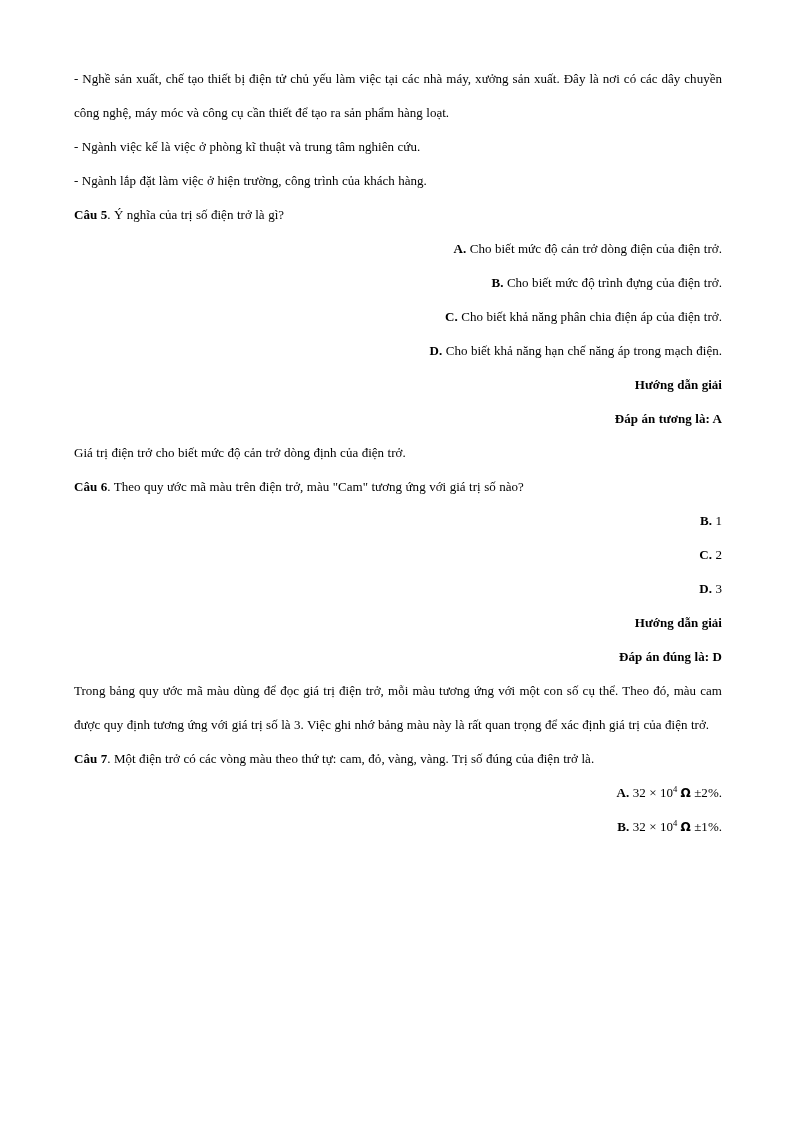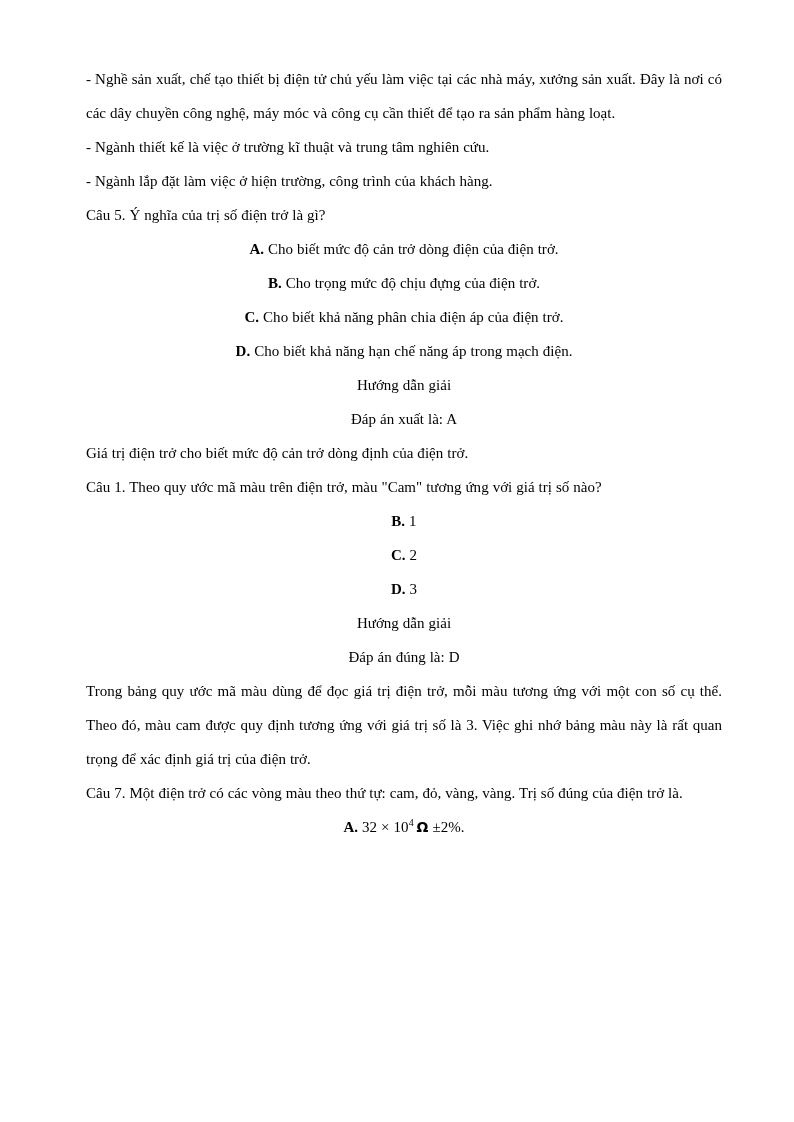--- a/index.html
+++ b/index.html
@@ -19,33 +19,33 @@
     width: 794px;
     height: 1122px;
     background: #ffffff;
     box-sizing: border-box;
     padding: 62px 72px 0 74px;
   }
   .doc-body {
     width: 648px;
   }
   p.para {
-    margin: 0 0 0 12px;
-    font-size: 15px;
+    margin: 0 0 0 0;
+    font-size: 13px;
     line-height: 34px;
     text-align: justify;
     text-justify: inter-word;
     letter-spacing: 0.02px;
     word-spacing: 0.2px;
   }
   p.para.nojust {
-    text-align: center;
+    text-align: right;
   }
   b, .b {
-    font-weight: normal;
+    font-weight: bold;
   }
   .opt-letter {
     font-weight: bold;
   }
   sup {
     font-size: 0.66em;
     vertical-align: super;
     line-height: 0;
   }
   .ohm {
@@ -62,50 +62,50 @@
   }
 </style>
 </head>
 <body>
 
 <div class="page">
   <div class="doc-body">
 
     <p class="para">- Nghề sản xuất, chế tạo thiết bị điện tử chủ yếu làm việc tại các nhà máy, xưởng sản xuất. Đây là nơi có các dây chuyền công nghệ, máy móc và công cụ cần thiết để tạo ra sản phẩm hàng loạt.</p>
 
-    <p class="para">- Ngành thiết kế là việc ở trường kĩ thuật và trung tâm nghiên cứu.</p>
+    <p class="para">- Ngành việc kế là việc ở phòng kĩ thuật và trung tâm nghiên cứu.</p>
 
     <p class="para">- Ngành lắp đặt làm việc ở hiện trường, công trình của khách hàng.</p>
 
 
     <p class="para">
       <span class="b">Câu 5</span><span>. Ý nghĩa của trị số điện trở là gì?</span>
     </p>
 
     <p class="para nojust">
       <span class="opt-letter">A.</span><span> Cho biết mức độ cản trở dòng điện của điện trở.</span>
     </p>
     <p class="para nojust">
-      <span class="opt-letter">B.</span><span> Cho trọng mức độ chịu đựng của điện trở.</span>
+      <span class="opt-letter">B.</span><span> Cho biết mức độ trình đựng của điện trở.</span>
     </p>
     <p class="para nojust">
       <span class="opt-letter">C.</span><span> Cho biết khả năng phân chia điện áp của điện trở.</span>
     </p>
     <p class="para nojust">
       <span class="opt-letter">D.</span><span> Cho biết khả năng hạn chế năng áp trong mạch điện.</span>
     </p>
 
     <p class="para nojust b">Hướng dẫn giải</p>
 
-    <p class="para nojust b">Đáp án xuất là: A</p>
+    <p class="para nojust b">Đáp án tương là: A</p>
 
     <p class="para">Giá trị điện trở cho biết mức độ cản trở dòng định của điện trở.</p>
 
     <p class="para">
-      <span class="b">Câu 1</span><span>. Theo quy ước mã màu trên điện trở, màu "Cam" tương ứng với giá trị số nào?</span>
+      <span class="b">Câu 6</span><span>. Theo quy ước mã màu trên điện trở, màu "Cam" tương ứng với giá trị số nào?</span>
     </p>
 
     <p class="para nojust">
       <span class="opt-letter">B.</span><span> 1</span>
     </p>
     <p class="para nojust">
       <span class="opt-letter">C.</span><span> 2</span>
     </p>
     <p class="para nojust">
       <span class="opt-letter">D.</span><span> 3</span>
@@ -122,17 +122,24 @@
     </p>
 
     <p class="para nojust">
       <span class="opt-letter">A.</span>
       <span>32</span>
       <span class="times">×</span>
       <span>10</span><sup>4</sup><span class="sp"></span><span class="ohm">Ω</span>
       <span>±2%.</span>
     </p>
 
+    <p class="para nojust">
+      <span class="opt-letter">B.</span>
+      <span>32</span>
+      <span class="times">×</span>
+      <span>10</span><sup>4</sup><span class="sp"></span><span class="ohm">Ω</span>
+      <span>±1%.</span>
+    </p>
 
 
 
   </div>
 </div>
 
 </body></html>

